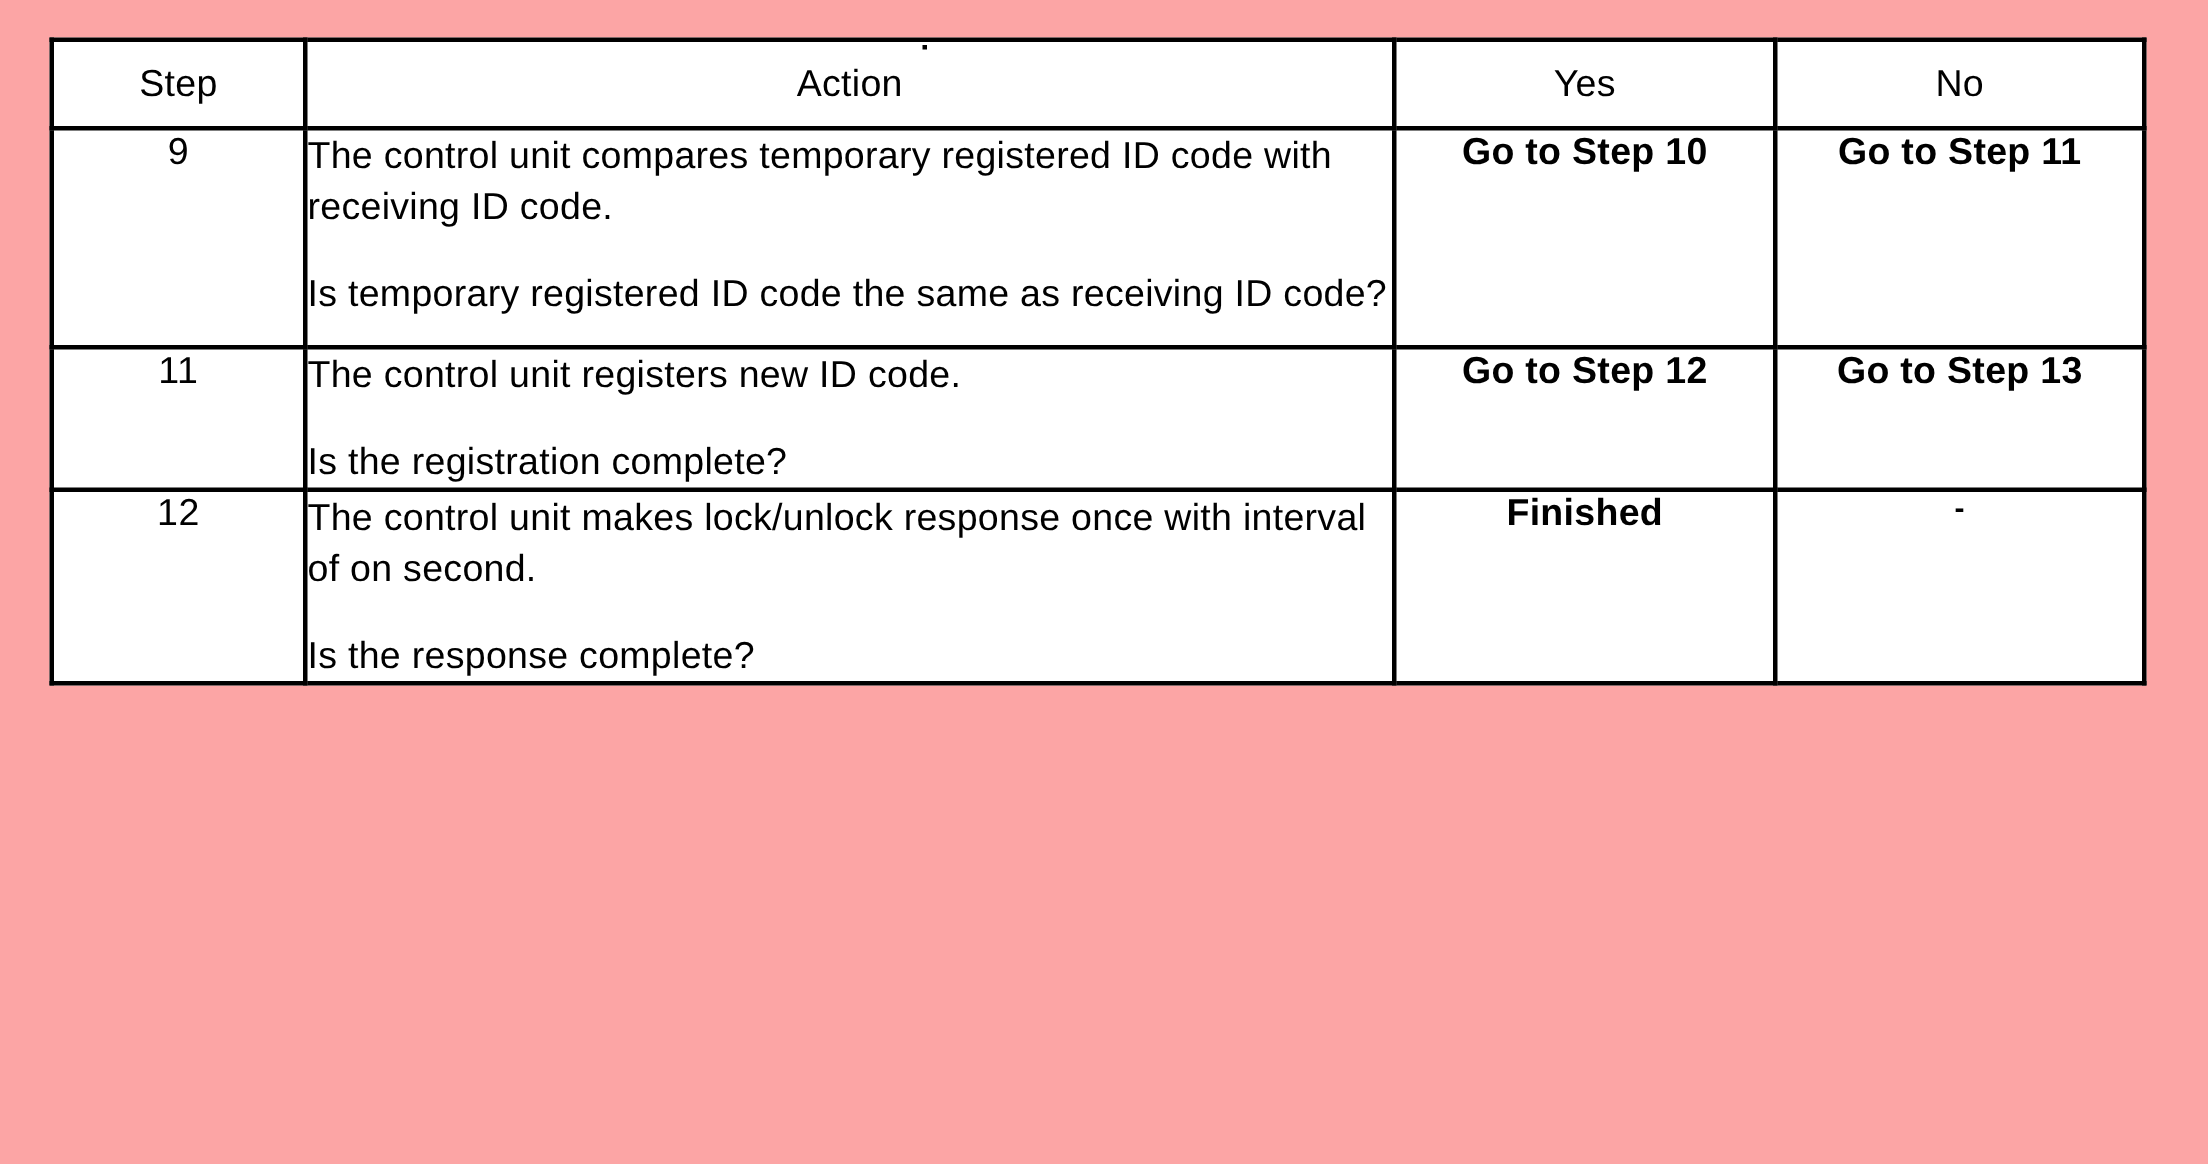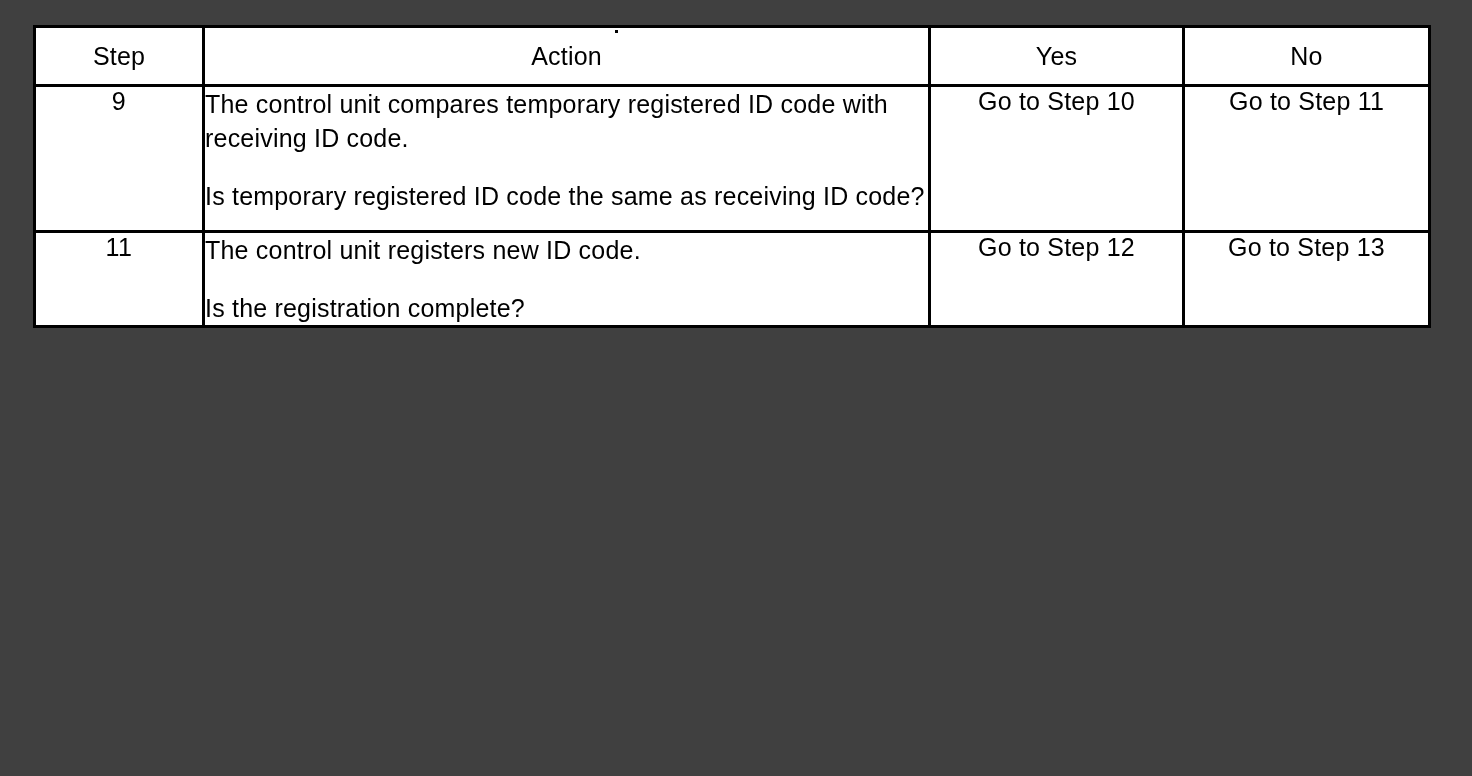--- a/index.html
+++ b/index.html
@@ -12,21 +12,21 @@
     width: 1472px;
     height: 776px;
     font-family: "Liberation Sans", sans-serif;
     color: #000000;
     overflow: hidden;
   }
   .page {
     position: relative;
     width: 1472px;
     height: 776px;
-    background: #404040;
+    background: #fca5a5;
   }
   .proc-table {
     position: absolute;
     left: 33px;
     top: 25px;
     width: 1395px;
     border-collapse: collapse;
     table-layout: fixed;
     background: #ffffff;
   }
@@ -74,20 +74,21 @@
     padding: 20px 10px 16px 14px;
     letter-spacing: 0.2px;
   }
   .cell-action .para { margin: 0; }
   .cell-action .para + .para { margin-top: 24px; }
   .cell-result {
     text-align: center;
     font-size: 25px;
     padding-top: 20px;
     letter-spacing: 0.2px;
+    font-weight: bold;
   }
   .cell-result.dash {
     font-size: 20px;
   }
   .r9  td { height: 143px; }
   .r10 td { height: 110px; }
   .r11 td { height: 84px; }
   .r12 td { height: 108px; }
   .r13 td { height: 112px; }
 </style>
@@ -138,18 +139,27 @@
       <tr class="r11">
         <td class="cell-step">11</td>
         <td class="cell-action">
           <p class="para">The control unit registers new ID code.</p>
           <p class="para">Is the registration complete?</p>
         </td>
         <td class="cell-result">Go to Step 12</td>
         <td class="cell-result">Go to Step 13</td>
       </tr>
 
+      <tr class="r12">
+        <td class="cell-step">12</td>
+        <td class="cell-action">
+          <p class="para">The control unit makes lock/unlock response once with interval of on second.</p>
+          <p class="para">Is the response complete?</p>
+        </td>
+        <td class="cell-result">Finished</td>
+        <td class="cell-result dash">-</td>
+      </tr>
 
 
     </tbody>
   </table>
 
 </div>
 
 </body></html>

